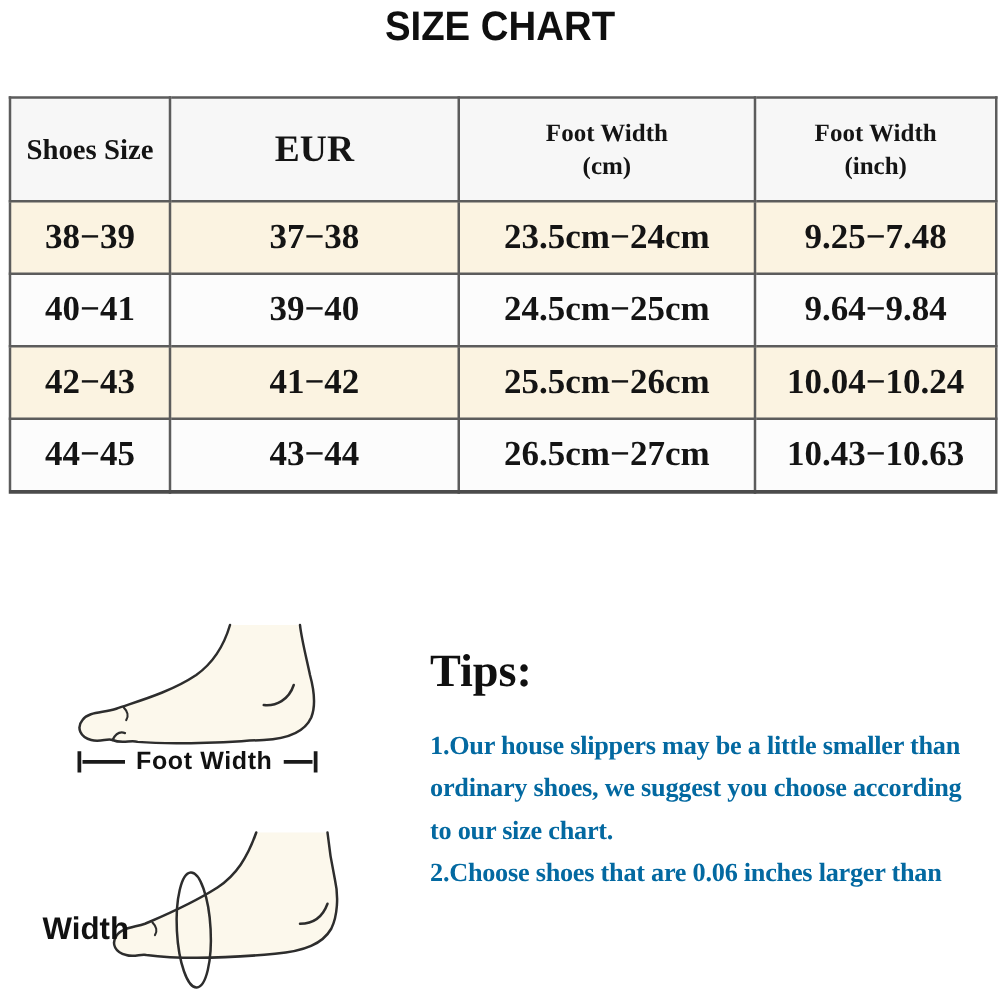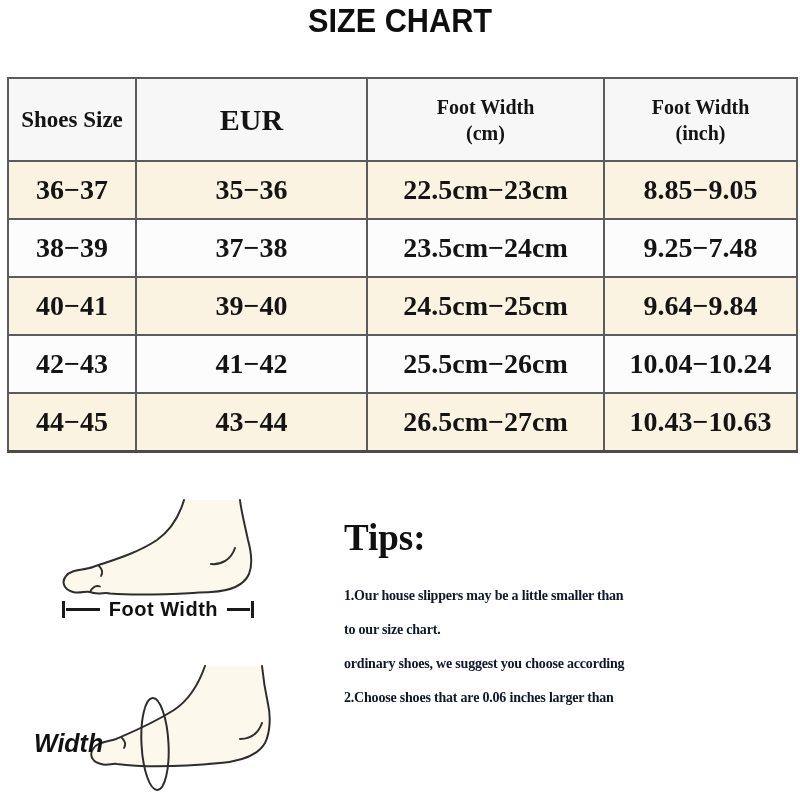--- a/index.html
+++ b/index.html
@@ -37,28 +37,28 @@
                 display:flex;align-items:center;}
   .measure-line .tick{width:3px;height:17px;background:#1a1a1a;}
   .measure-line .seg{height:3px;background:#1a1a1a;}
   .measure-line .seg.left{flex:1.25;margin-left:1px;margin-right:9px;}
   .measure-line .seg.right{flex:0.85;margin-left:9px;margin-right:1px;}
   .measure-line .measure-label{font-family:"Liberation Sans", sans-serif;font-weight:bold;
                 font-size:20px;color:#111;white-space:nowrap;letter-spacing:0.5px;}
 
   .width-label{position:absolute;left:34px;top:729px;
                font-family:"Liberation Sans", sans-serif;font-weight:bold;
-               font-size:25px;color:#111;font-style:italic;}
+               font-size:25px;color:#111;}
 
   
   .tips{position:absolute;left:344px;top:516px;width:450px;}
   .tips-heading{font-family:"Liberation Serif", serif;font-weight:bold;
                 font-size:37px;color:#101010;margin:0 0 20px 0;}
   .tips-line{font-family:"Liberation Serif", serif;font-weight:bold;
-             font-size:14px;line-height:34px;color:#0f172a;letter-spacing:-0.2px;
+             font-size:21px;line-height:34px;color:#0369a1;letter-spacing:-0.2px;
              white-space:nowrap;}
 </style>
 </head>
 <body>
 
 <div class="page">
 
   <div class="page-title">SIZE CHART</div>
 
   <table class="size-table">
@@ -72,26 +72,20 @@
       <tr>
         <th class="col-shoes"><span class="pre">Shoes Size</span></th>
         <th class="col-eur"><span class="pre">EUR</span></th>
         <th><span class="pre">Foot Width
 (cm)</span></th>
         <th><span class="pre">Foot Width
 (inch)</span></th>
       </tr>
     </thead>
     <tbody>
-      <tr>
-        <td>36−37</td>
-        <td>35−36</td>
-        <td>22.5cm−23cm</td>
-        <td>8.85−9.05</td>
-      </tr>
       <tr>
         <td>38−39</td>
         <td>37−38</td>
         <td>23.5cm−24cm</td>
         <td>9.25−7.48</td>
       </tr>
       <tr>
         <td>40−41</td>
         <td>39−40</td>
         <td>24.5cm−25cm</td>
@@ -135,19 +129,19 @@
     <path d="M34 82 C37 85,38 89,36 92" fill="none" stroke="#2d2d2d" stroke-width="1.8" stroke-linecap="round"></path>
     <ellipse cx="67" cy="88" rx="13.5" ry="46" transform="rotate(-3 67 88)" fill="none" stroke="#2d2d2d" stroke-width="2"></ellipse>
   </svg>
 
   <div class="width-label">Width</div>
 
   <div class="tips">
     <div class="tips-heading">Tips:</div>
     <div class="tips-body">
       <div class="tips-line">1.Our house slippers may be a little smaller than</div>
+      <div class="tips-line">ordinary shoes, we suggest you choose according</div>
       <div class="tips-line">to our size chart.</div>
-      <div class="tips-line">ordinary shoes, we suggest you choose according</div>
       <div class="tips-line">2.Choose shoes that are 0.06 inches larger than</div>
     </div>
   </div>
 
 </div>
 
 </body></html>

